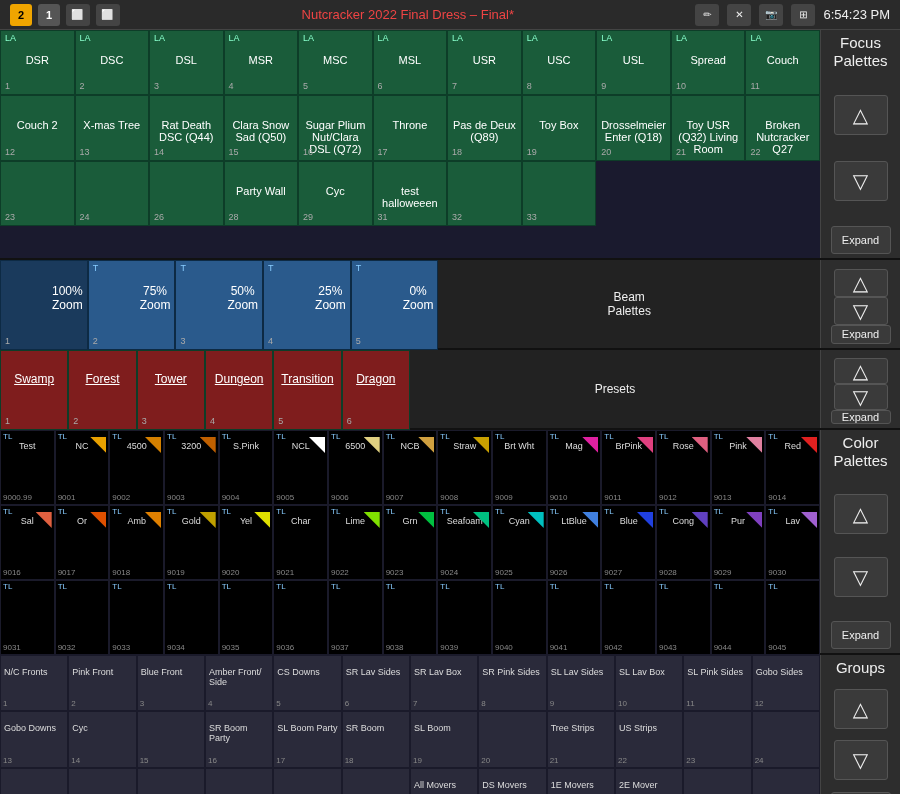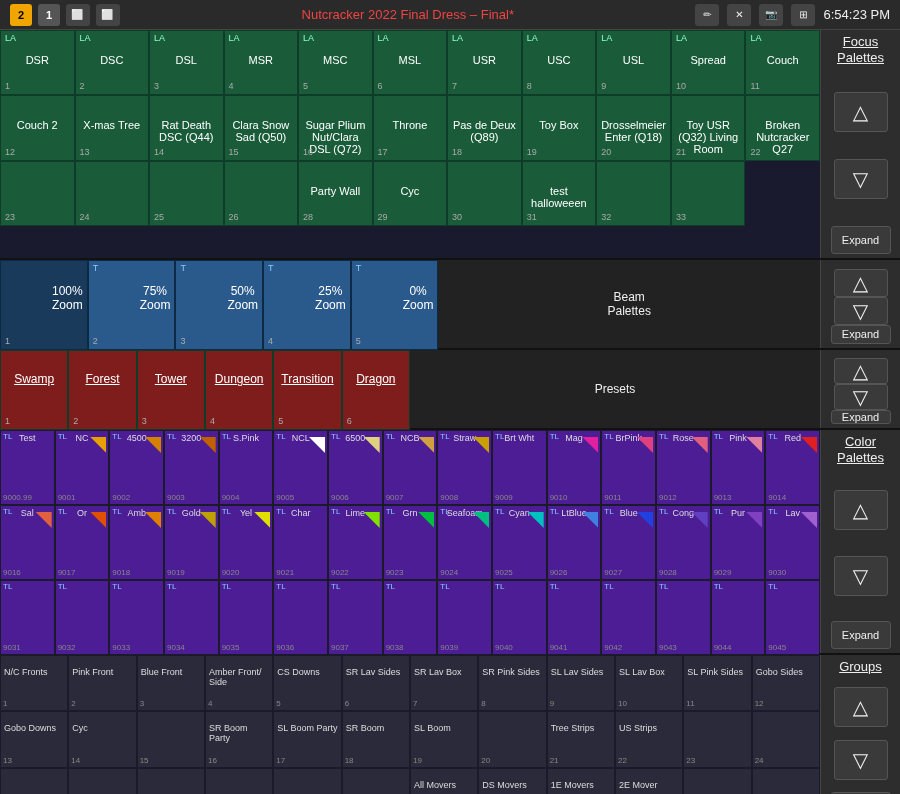--- a/index.html
+++ b/index.html
@@ -52,25 +52,24 @@
       background: #2d2d2d;
       display: flex;
       flex-direction: column;
       align-items: center;
       justify-content: space-between;
       padding: 4px;
       border-left: 1px solid #444;
       font-size: 12px;
     }
     .side-panel-label {
-      font-size: 13px;
+      font-size: 15px;
       color: #eee;
       text-align: center;
       line-height: 1.2;
-      text-decoration: underline;
     }
     .side-btn {
       width: 54px; height: 40px;
       background: #3a3a3a;
       border: 1px solid #555;
       border-radius: 3px;
       color: #eee;
       font-size: 20px;
       display: flex; align-items: center; justify-content: center;
       cursor: pointer;
@@ -203,30 +202,31 @@
       border-bottom: 2px solid #111;
     }
     .color-grid {
       display: grid;
       grid-template-columns: repeat(15, 1fr);
       grid-template-rows: repeat(3, 1fr);
       flex: 1;
       height: 225px;
     }
     .color-cell {
-      background: #4c1d95;
+      background: #000000;
       border: 1px solid #1a1a2a;
       padding: 2px 3px;
       position: relative;
       cursor: pointer;
     }
     .color-cell .cell-name {
       font-size: 9px;
       color: #ddd;
       text-align: center;
+      margin-top: 8px;
     }
     .color-cell .cell-num {
       position: absolute;
       bottom: 2px;
       left: 2px;
       font-size: 8px;
       color: #888;
     }
     .color-cell .cell-tl {
       position: absolute;
@@ -430,37 +430,29 @@
       <div class="focus-cell">
         <div class="cell-name"></div>
         <span class="cell-num">23</span>
       </div>
       <div class="focus-cell">
         <div class="cell-name"></div>
         <span class="cell-num">24</span>
       </div>
       <div class="focus-cell">
         <div class="cell-name"></div>
-        <span class="cell-num">25</span>
-      </div>
-      <div class="focus-cell">
-        <div class="cell-name"></div>
         <span class="cell-num">26</span>
       </div>
       <div class="focus-cell">
         <div class="cell-name">Party Wall</div>
         <span class="cell-num">28</span>
       </div>
       <div class="focus-cell">
         <div class="cell-name">Cyc</div>
         <span class="cell-num">29</span>
-      </div>
-      <div class="focus-cell">
-        <div class="cell-name"></div>
-        <span class="cell-num">30</span>
       </div>
       <div class="focus-cell">
         <div class="cell-name">test halloweeen</div>
         <span class="cell-num">31</span>
       </div>
       <div class="focus-cell">
         <div class="cell-name"></div>
         <span class="cell-num">32</span>
       </div>
       <div class="focus-cell">

